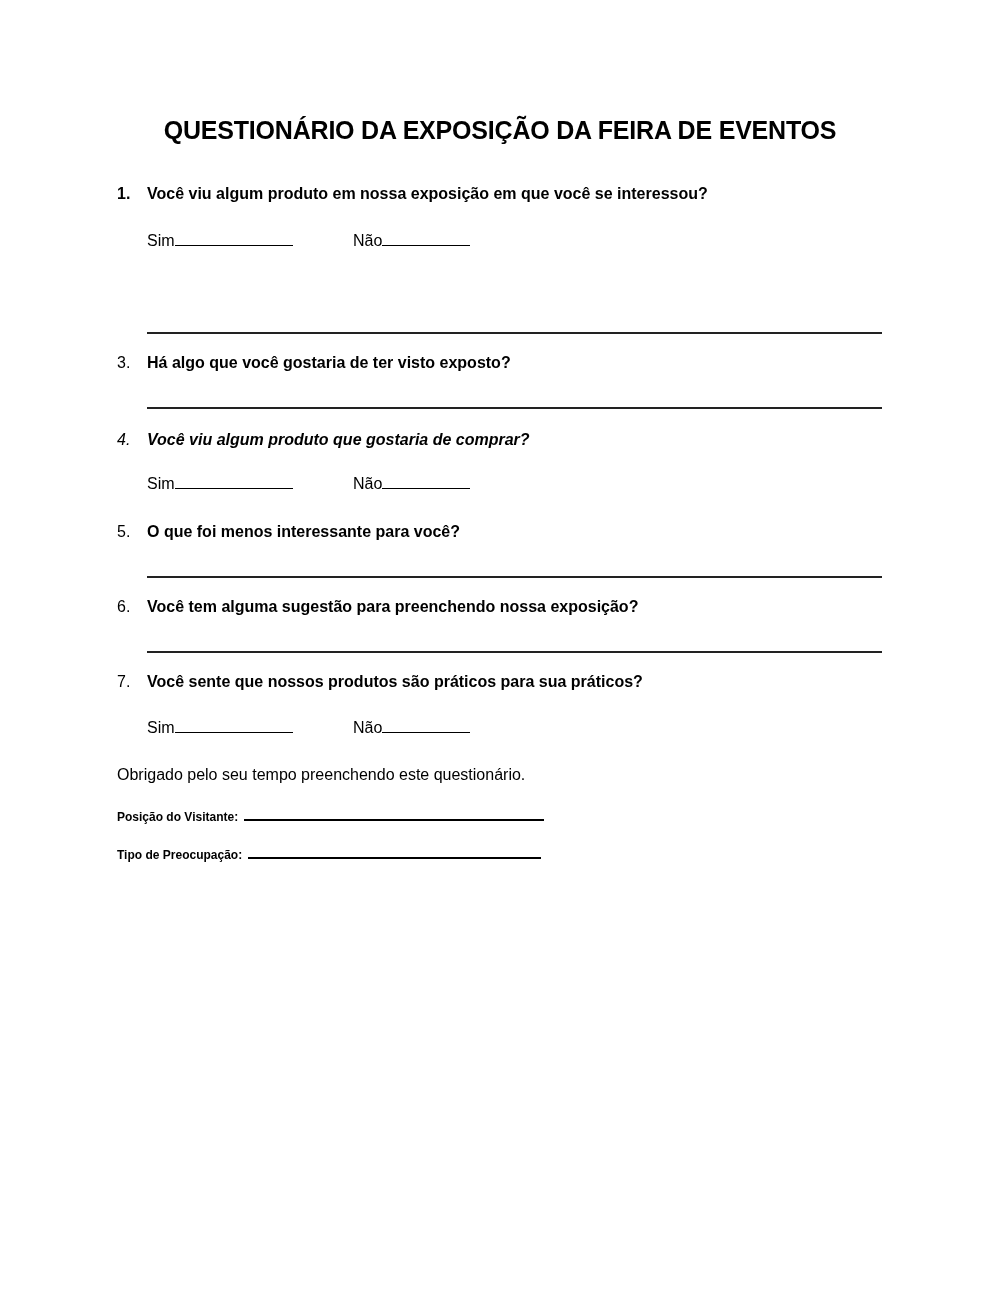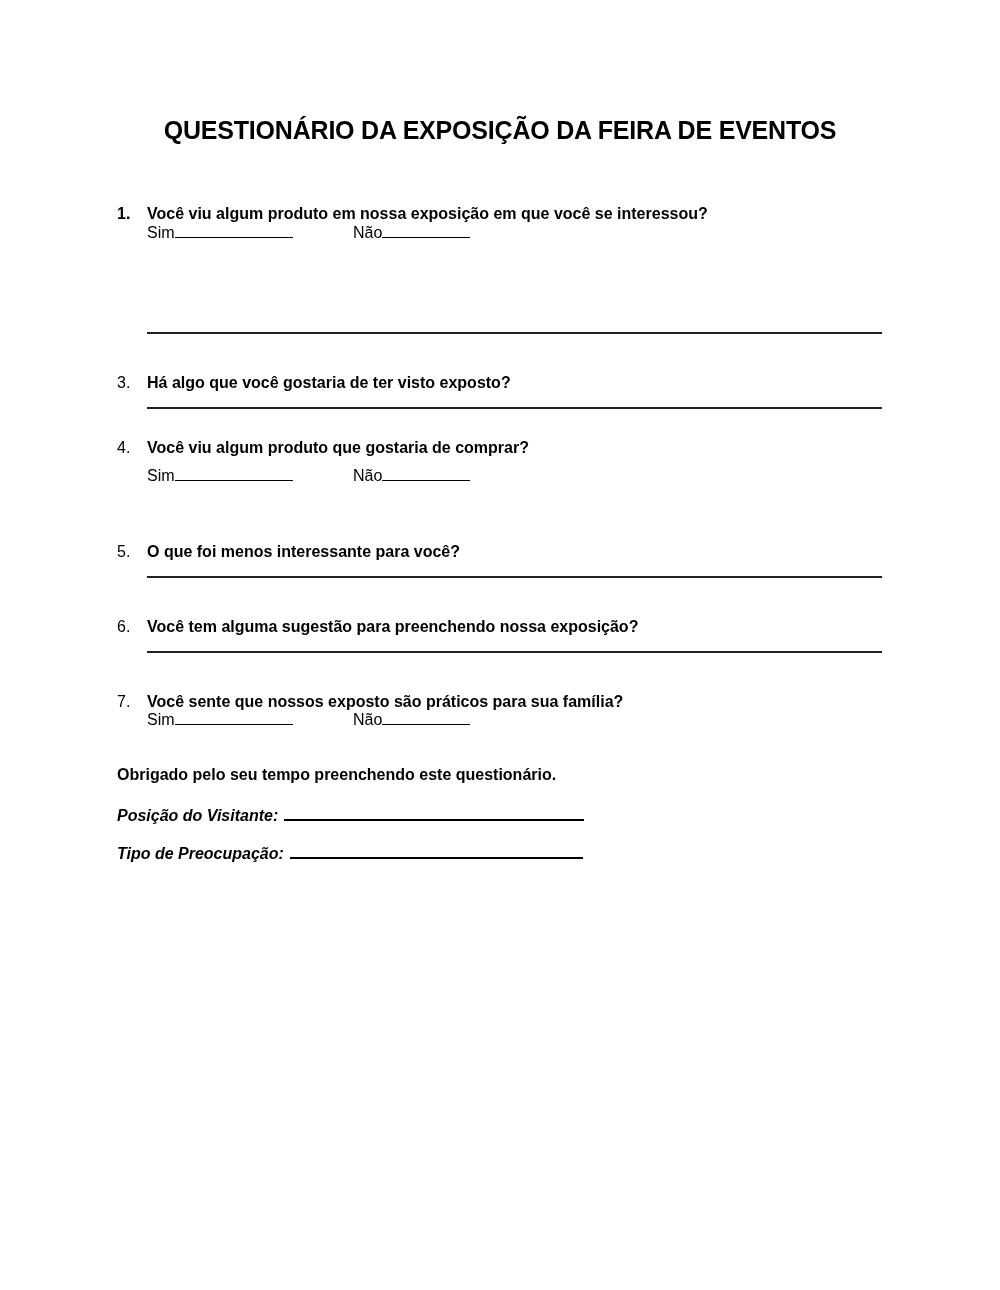--- a/index.html
+++ b/index.html
@@ -1,27 +1,27 @@
 <!DOCTYPE html>
 <html><head>
 <meta charset="utf-8">
 <style>
   html, body { margin: 0; padding: 0; background: #ffffff; }
   body { width: 1000px; height: 1290px; position: relative; font-family: "Liberation Sans", sans-serif; color: #000; }
   .page { position: absolute; left: 0; top: 0; width: 1000px; height: 932px; background: #fff; }
   .title { position: absolute; left: 0; width: 1000px; top: 116px; text-align: center; font-size: 25px; font-weight: bold; letter-spacing: -0.2px; }
-  .q { position: absolute; left: 117px; font-size: 16px; font-weight: bold; white-space: nowrap; margin-top: 20px; }
+  .q { position: absolute; left: 117px; font-size: 16px; font-weight: bold; white-space: nowrap; }
   .q .num { display: inline-block; width: 30px; }
   .q .num.regular { font-weight: normal; }
   .yn { position: absolute; left: 147px; font-size: 16px; white-space: nowrap; }
-  .yn .opt { position: absolute; top: 0; }
+  .yn .opt { position: absolute; top: 8px; }
   .yn .blank { display: inline-block; border-bottom: 1.5px solid #000; height: 14px; vertical-align: baseline; }
   .ans-line { position: absolute; left: 147px; width: 735px; border-top: 2px solid #222; height: 0; }
-  .footer-text { position: absolute; left: 117px; font-size: 16px; font-weight: bold; white-space: nowrap; }
-  .footer-field { position: absolute; left: 117px; font-size: 16px; font-weight: bold; white-space: nowrap; font-style: italic; }
+  .footer-text { position: absolute; left: 117px; font-size: 16px; font-weight: normal; white-space: nowrap; }
+  .footer-field { position: absolute; left: 117px; font-size: 12px; font-weight: bold; white-space: nowrap; }
   .footer-field .blank { display: inline-block; border-bottom: 2px solid #000; height: 15px; vertical-align: baseline; margin-left: 6px; }
 </style>
 </head>
 <body>
 
 <div class="page">
 
   <div class="title">QUESTIONÁRIO DA EXPOSIÇÃO DA FEIRA DE EVENTOS</div>
 
   <div class="q" style="top:185px;">
@@ -32,40 +32,40 @@
     <span class="opt" style="left:206px;"><span>Não</span><span class="blank" style="width:88px;"></span></span>
   </div>
 
   <div class="ans-line" style="top:332px;"></div>
 
   <div class="q" style="top:354px;">
     <span class="num regular">3.</span><span>Há algo que você gostaria de ter visto exposto?</span>
   </div>
   <div class="ans-line" style="top:407px;"></div>
 
-  <div class="q" style="top:419px;">
+  <div class="q" style="top:431px;font-style:italic;">
     <span class="num regular">4.</span><span>Você viu algum produto que gostaria de comprar?</span>
   </div>
   <div class="yn" style="top:466px;">
     <span class="opt" style="left:0;"><span>Sim</span><span class="blank" style="width:118px;"></span></span>
     <span class="opt" style="left:206px;"><span>Não</span><span class="blank" style="width:88px;"></span></span>
   </div>
 
   <div class="q" style="top:523px;">
     <span class="num regular">5.</span><span>O que foi menos interessante para você?</span>
   </div>
   <div class="ans-line" style="top:576px;"></div>
 
   <div class="q" style="top:598px;">
     <span class="num regular">6.</span><span>Você tem alguma sugestão para preenchendo nossa exposição?</span>
   </div>
   <div class="ans-line" style="top:651px;"></div>
 
   <div class="q" style="top:673px;">
-    <span class="num regular">7.</span><span>Você sente que nossos exposto são práticos para sua família?</span>
+    <span class="num regular">7.</span><span>Você sente que nossos produtos são práticos para sua práticos?</span>
   </div>
   <div class="yn" style="top:710px;">
     <span class="opt" style="left:0;"><span>Sim</span><span class="blank" style="width:118px;"></span></span>
     <span class="opt" style="left:206px;"><span>Não</span><span class="blank" style="width:88px;"></span></span>
   </div>
 
   <div class="footer-text" style="top:766px;">Obrigado pelo seu tempo preenchendo este questionário.</div>
 
   <div class="footer-field" style="top:804px;">
     <span>Posição do Visitante:</span><span class="blank" style="width:300px;"></span>

